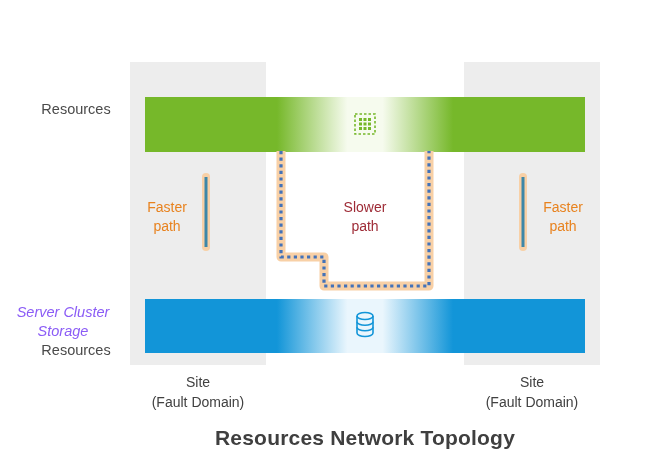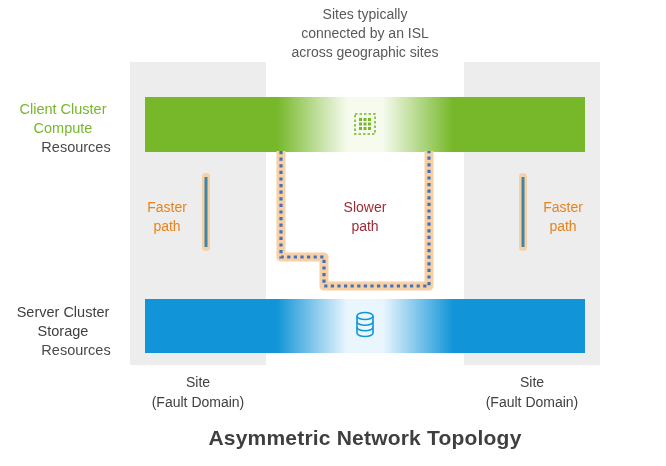--- a/index.html
+++ b/index.html
@@ -31,21 +31,21 @@
     font-size:14px; line-height:19px; color:#58595b;
   }
   .label-block {
     position:absolute; left:0; width:126px; text-align:center;
     font-size:14.5px; line-height:19px;
   }
   .label-block.compute { top:100px; }
   .label-block.storage { top:303px; }
   .label-primary { display:block; }
   .label-primary.green { color:#76b82a; }
-  .label-primary.blue  { color:#404040; }
+  .label-primary.blue  { color:#8b5cf6;font-style:italic; }
   .label-secondary { display:block; color:#4a4a4a;margin-left:26px; }
 
   .path-label {
     position:absolute; text-align:center; font-size:14px; line-height:19px;
   }
   .path-label.faster-left  { left:136px; top:198px; width:62px; color:#e8821e; }
   .path-label.faster-right { left:532px; top:198px; width:62px; color:#e8821e; }
   .path-label.slower       { left:325px; top:198px; width:80px; color:#9e2b36; }
 
   .site-label {
@@ -105,27 +105,22 @@
 
   <svg class="bar-icon db" width="24" height="30" viewBox="0 0 24 30">
     <g fill="none" stroke="#1295d8" stroke-width="1.6">
       <ellipse cx="12" cy="6" rx="8" ry="3.5"></ellipse>
       <path d="M4,6 v17 c0,1.9 3.6,3.5 8,3.5 s8,-1.6 8,-3.5 v-17"></path>
       <path d="M4,11.7 c0,1.9 3.6,3.5 8,3.5 s8,-1.6 8,-3.5"></path>
       <path d="M4,17.3 c0,1.9 3.6,3.5 8,3.5 s8,-1.6 8,-3.5"></path>
     </g>
   </svg>
 
-  <div class="note preline">Sites typically
-connected by an ISL
-across geographic sites</div>
 
   <div class="label-block compute">
-    <span class="label-primary green preline">Client Cluster
-Compute</span>
     <span class="label-secondary">Resources</span>
   </div>
 
   <div class="label-block storage">
     <span class="label-primary blue preline">Server Cluster
 Storage</span>
     <span class="label-secondary">Resources</span>
   </div>
 
   <div class="path-label faster-left preline">Faster
@@ -133,15 +128,15 @@
   <div class="path-label slower preline">Slower
 path</div>
   <div class="path-label faster-right preline">Faster
 path</div>
 
   <div class="site-label left preline">Site
 (Fault Domain)</div>
   <div class="site-label right preline">Site
 (Fault Domain)</div>
 
-  <div class="title">Asymmetric Network Topology</div>
+  <div class="title">Resources Network Topology</div>
 
 </div>
 
 </body></html>

